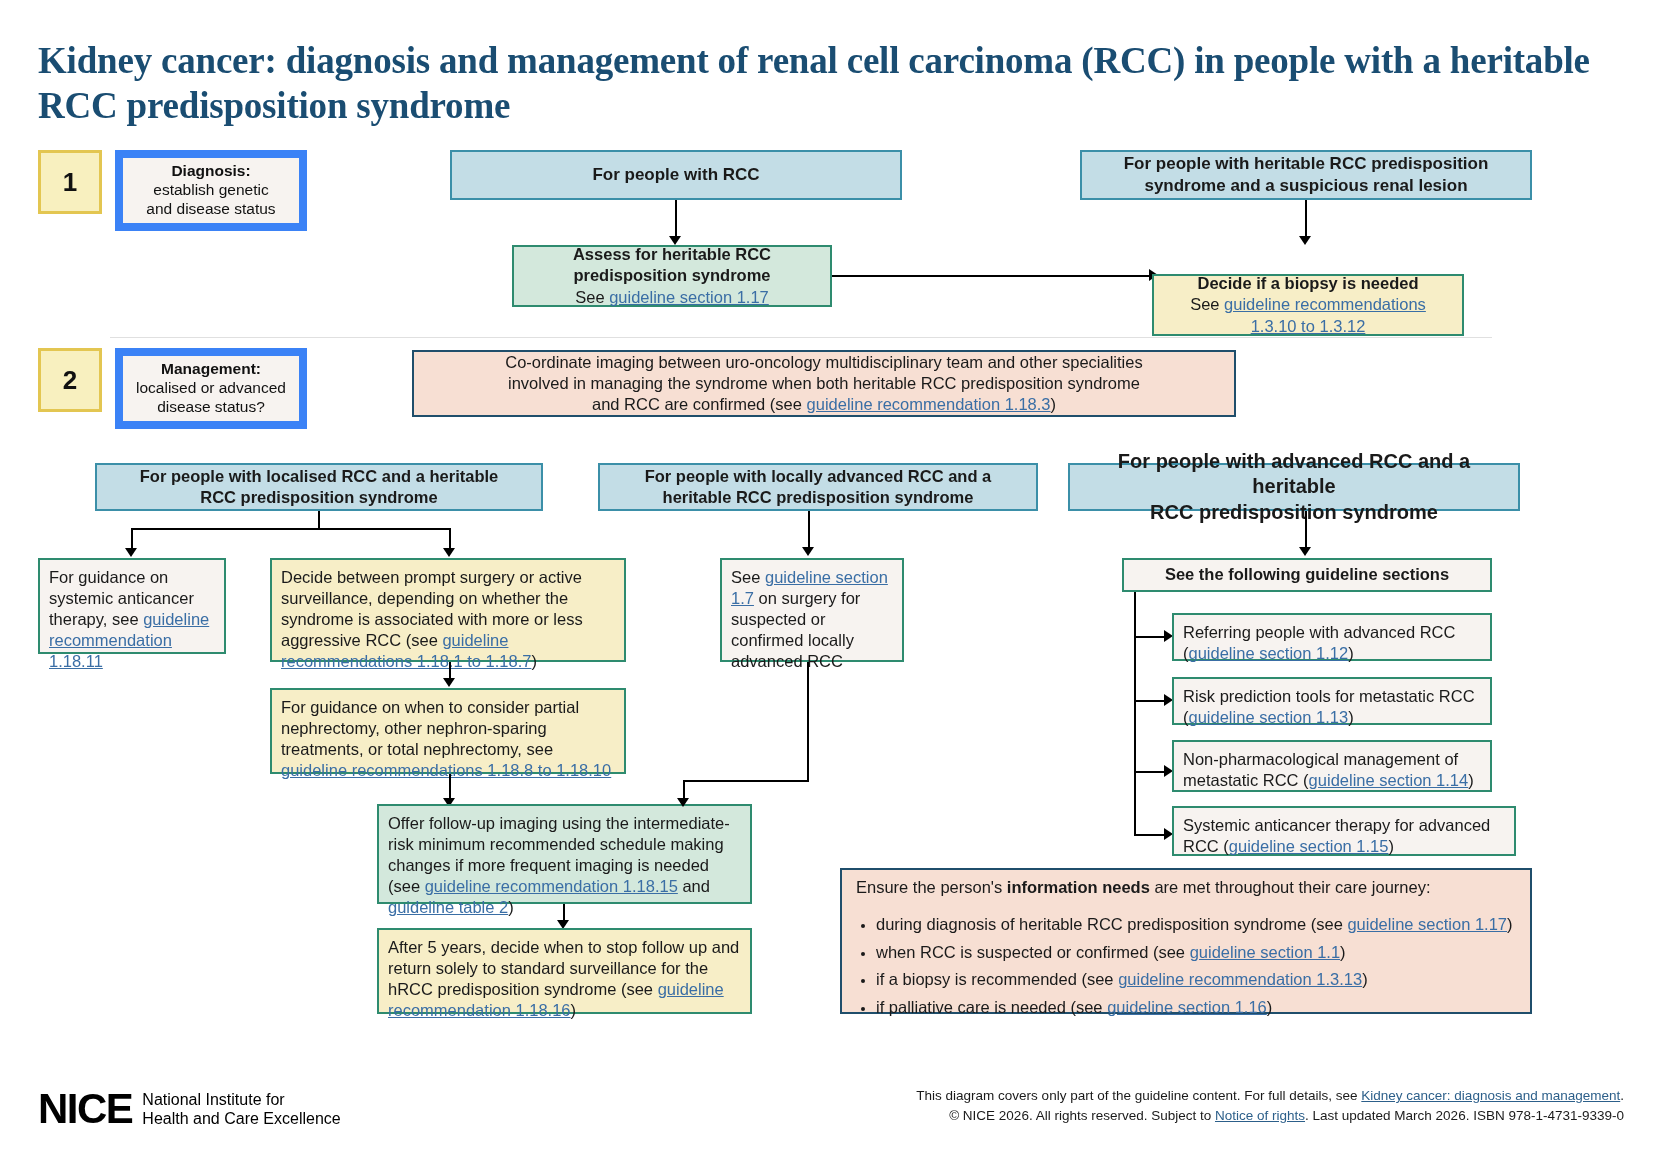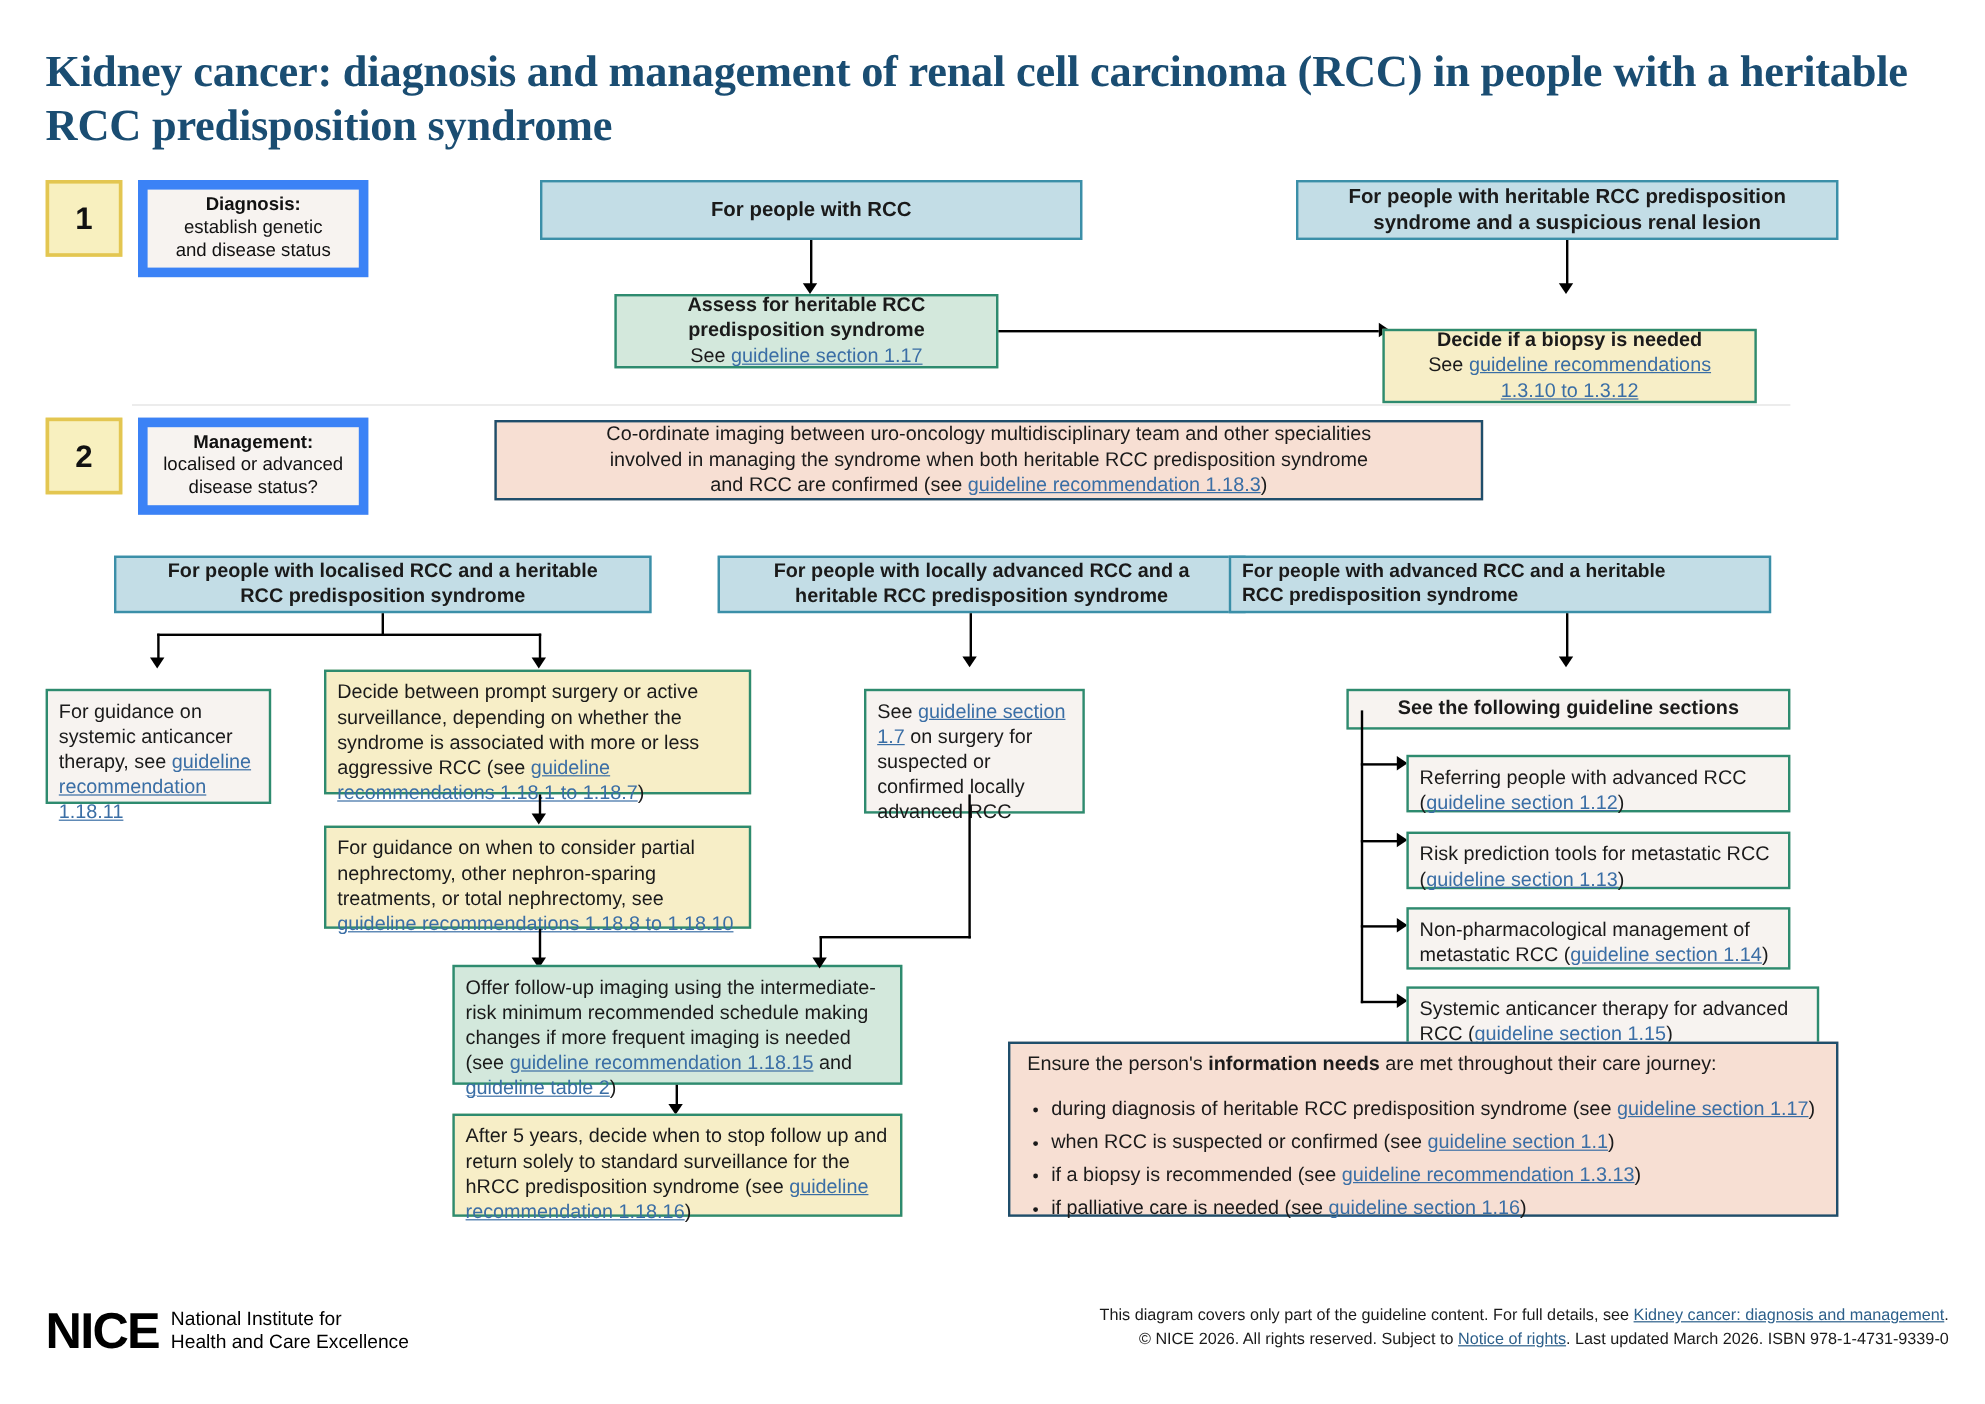--- a/index.html
+++ b/index.html
@@ -28,21 +28,21 @@
   .box {
     border:2px solid #2e8b6f;
     background:#f7f3f0;
     font-size:16.5px;
     line-height:1.28;
     padding:7px 9px;
   }
   .box.blue   { background:#c3dde6; border-color:#3b8fa8; }
   .box.green  { background:#d3e8dc; border-color:#2e8b6f; }
   .box.yellow { background:#f7eec7; border-color:#2e8b6f; }
-  .box.grey   { background:#f7f3f0; border-color:#2e8b6f;margin-top:16px; }
+  .box.grey   { background:#f7f3f0; border-color:#2e8b6f; }
   .box.pink   { background:#f7dfd3; border-color:#1f4e6b; border-width:2px; }
   .box.center { text-align:center; }
   .bold { font-weight:700; }
 
   
   .step-num {
     width:64px; height:64px;
     border:3px solid #e3c651; background:#f8f0bf;
     display:flex; align-items:center; justify-content:center;
     font-size:26px; font-weight:700; color:#111;
@@ -172,21 +172,21 @@
 </div>
 
 <div class="abs box blue center bold" style="left:95px; top:463px; width:448px; height:48px; display:flex; flex-direction:column; align-items:center; justify-content:center; font-size:16.5px;">
   <span>For people with localised RCC and a heritable</span>
   <span>RCC predisposition syndrome</span>
 </div>
 <div class="abs box blue center bold" style="left:598px; top:463px; width:440px; height:48px; display:flex; flex-direction:column; align-items:center; justify-content:center; font-size:16.5px;">
   <span>For people with locally advanced RCC and a</span>
   <span>heritable RCC predisposition syndrome</span>
 </div>
-<div class="abs box blue center bold" style="left:1024px; top:463px; width:452px; height:48px; display:flex; flex-direction:column; align-items:flex-start; justify-content:center; font-size:16px;">
+<div class="abs box blue center bold" style="left:1068px; top:463px; width:452px; height:48px; display:flex; flex-direction:column; align-items:center; justify-content:center; font-size:20px;">
   <span>For people with advanced RCC and a heritable</span>
   <span>RCC predisposition syndrome</span>
 </div>
 
 <div class="abs ln vline" style="left:318px; top:511px; height:18px;"></div>
 <div class="abs ln hline" style="left:131px; top:528px; width:320px;"></div>
 <div class="abs ln vline" style="left:131px; top:528px; height:22px;"></div>
 <div class="arrowdown" style="left:125px; top:548px;"></div>
 <div class="abs ln vline" style="left:449px; top:528px; height:22px;"></div>
 <div class="arrowdown" style="left:443px; top:548px;"></div>

